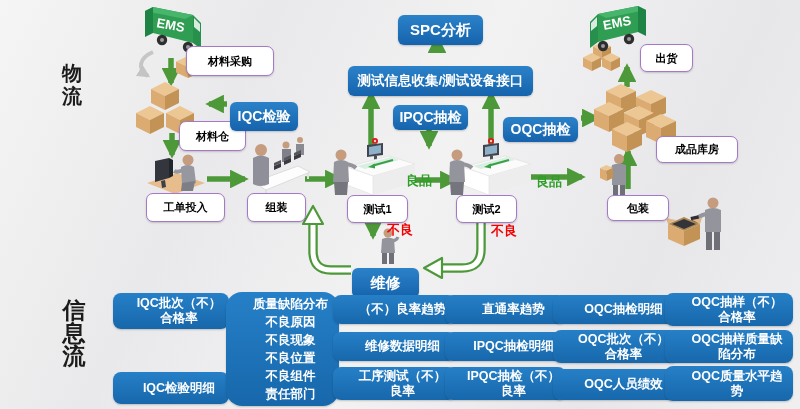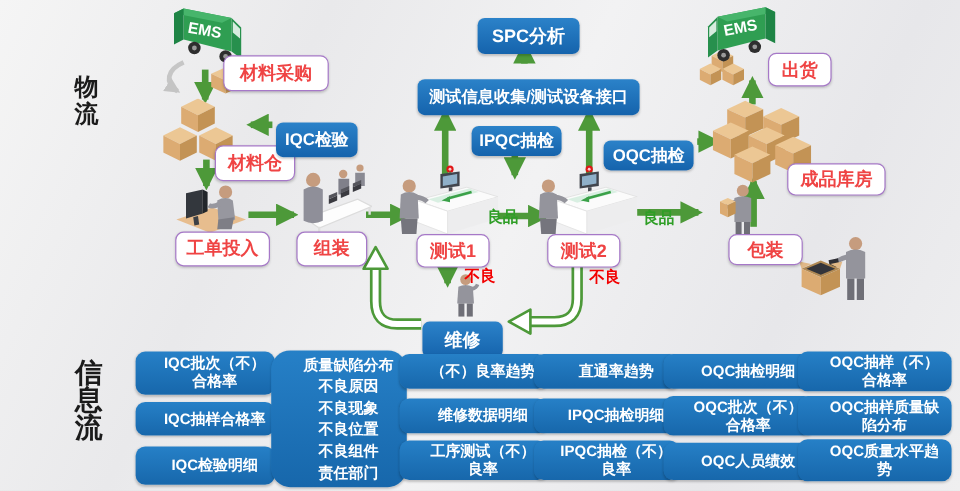--- a/index.html
+++ b/index.html
@@ -2,22 +2,22 @@
 <html><head>
 <meta charset="utf-8">
 <style>
   html,body{margin:0;padding:0;}
   body{font-family:"Liberation Sans","DejaVu Sans",sans-serif;background:#dddddd;}
   .canvas{position:relative;width:800px;height:409px;overflow:hidden;
     background:linear-gradient(115deg,#f5f5f5 0%,#e9e9eb 28%,#f2f2f3 52%,#e7e7ea 78%,#efeff0 100%);}
   .layer{position:absolute;left:0;top:0;}
   .clip{position:absolute;z-index:2;}
   .wbox{position:absolute;z-index:3;background:#fff;border:1.6px solid #a678c8;border-radius:7px;
-    display:flex;align-items:center;justify-content:center;font-weight:700;color:#ef4444;
-    font-size:15px;box-shadow:0 1px 2px rgba(0,0,0,.18);white-space:nowrap;}
+    display:flex;align-items:center;justify-content:center;font-weight:700;color:#000000;
+    font-size:11px;box-shadow:0 1px 2px rgba(0,0,0,.18);white-space:nowrap;}
   .bbox{position:absolute;z-index:3;background:linear-gradient(180deg,#2b82c9,#1563ac);
     border-radius:6px;display:flex;align-items:center;justify-content:center;
     font-weight:700;color:#fff;font-size:14px;box-shadow:0 1px 2px rgba(0,0,0,.2);white-space:nowrap;margin-top:12px;}
   .ibox{position:absolute;z-index:3;background:linear-gradient(180deg,#2680c7,#1767ab);
     border-radius:8px;display:flex;align-items:center;justify-content:center;text-align:center;
     font-weight:700;color:#fff;font-size:12.5px;line-height:15px;white-space:pre-line;
     box-shadow:0 1px 2px rgba(0,0,0,.2);padding-left:16px;}
   .ibox.tall{border-radius:16px;line-height:18px;}
   .vlabel{position:absolute;z-index:3;font-weight:700;color:#1b1b1b;word-break:break-all;text-align:center;}
   .good{position:absolute;z-index:3;font-weight:700;color:#2f9e27;font-size:13px;margin-top:16px;}
@@ -272,21 +272,20 @@
   <div class="bbox" style="left:503px;top:105px;width:75px;height:25px">OQC抽检</div>
   <div class="bbox" style="left:352px;top:256px;width:67px;height:30px;font-size:15px">维修</div>
 
   <div class="good" style="left:406px;top:156px">良品</div>
   <div class="good" style="left:536px;top:157px">良品</div>
   <div class="bad" style="left:387px;top:221px">不良</div>
   <div class="bad" style="left:491px;top:222px">不良</div>
 
   <div class="ibox" style="left:113px;top:293px;width:100px;height:36px">IQC批次（不）
 合格率</div>
-  <div class="ibox" style="left:113px;top:335px;width:100px;height:28px">IQC抽样合格率</div>
   <div class="ibox" style="left:113px;top:372px;width:100px;height:32px">IQC检验明细</div>
 
   <div class="ibox tall" style="left:226px;top:292px;width:97px;height:114px">质量缺陷分布
 不良原因
 不良现象
 不良位置
 不良组件
 责任部门</div>
 
   <div class="ibox" style="left:333px;top:295px;width:107px;height:29px">（不）良率趋势</div>

